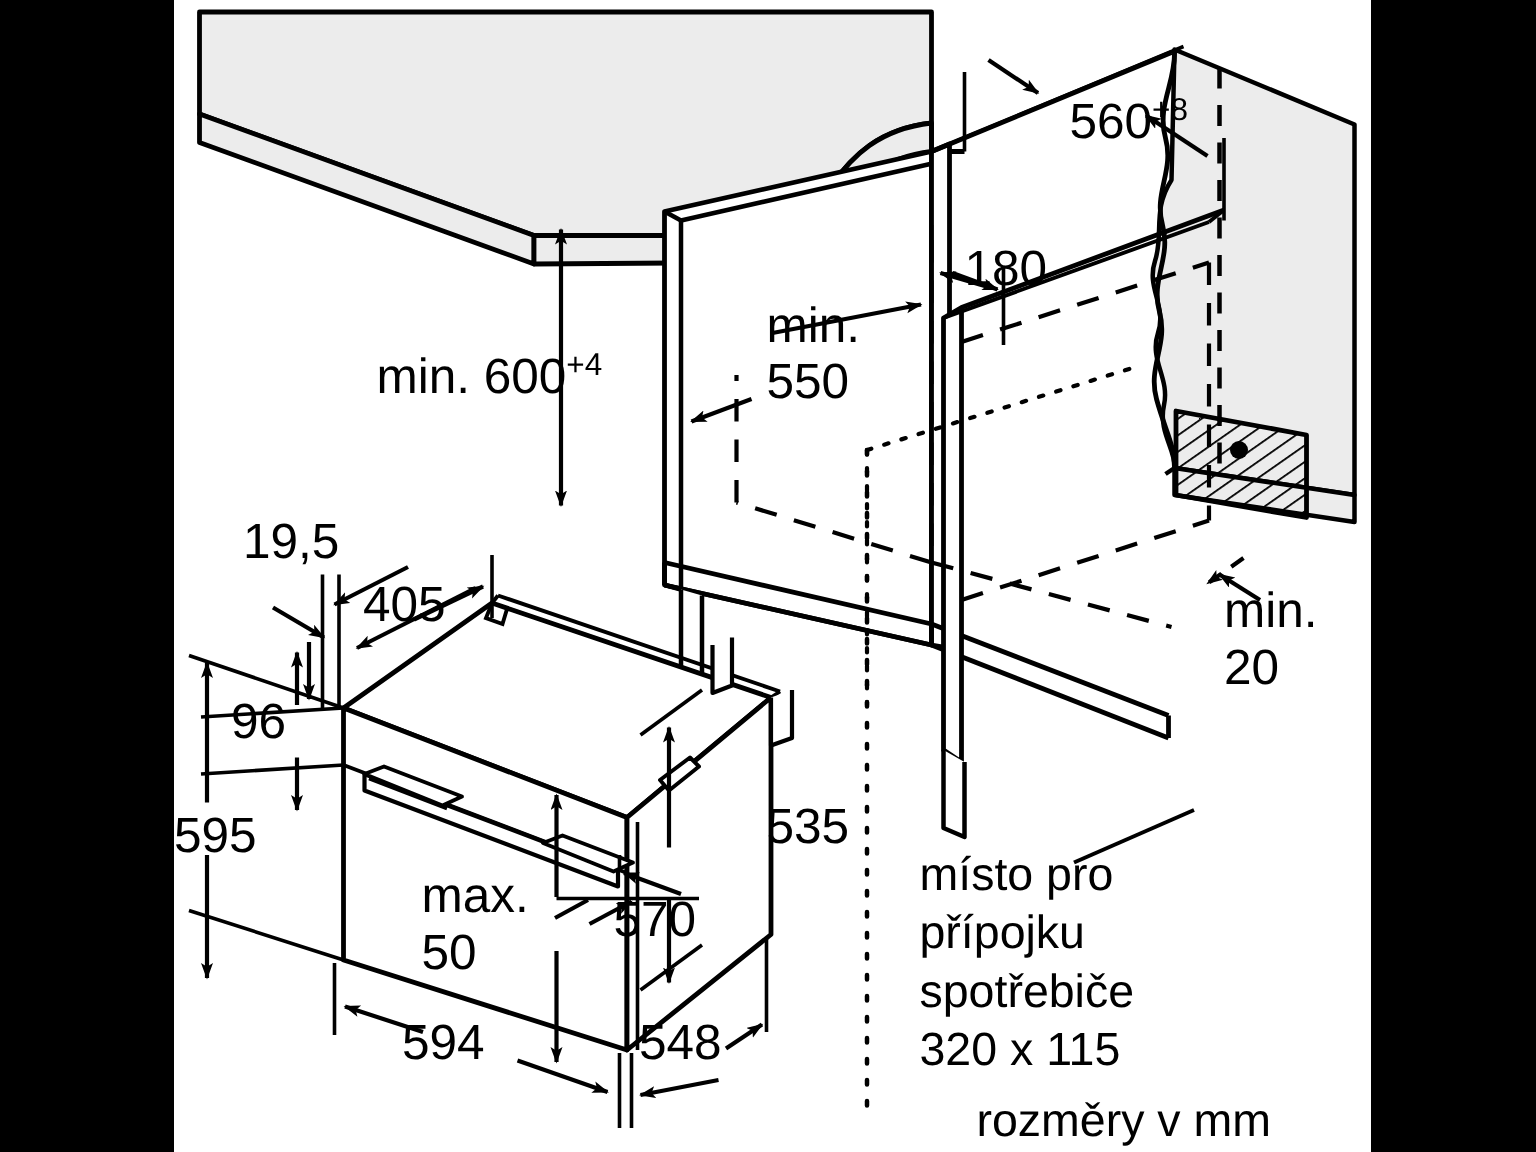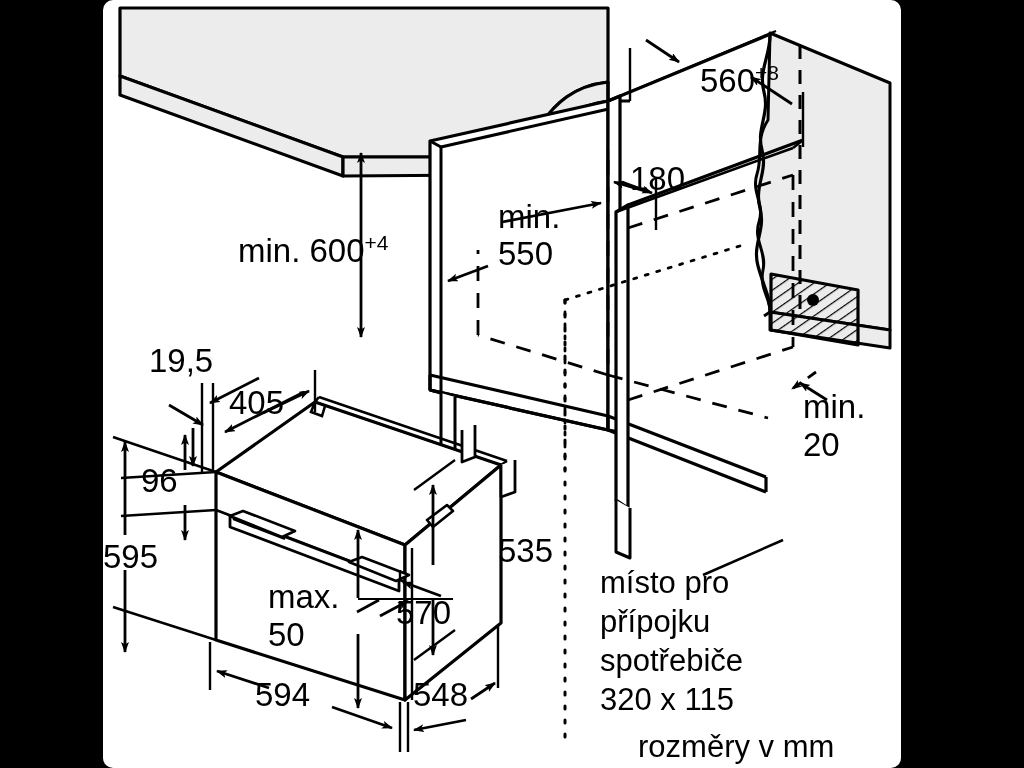--- a/index.html
+++ b/index.html
@@ -13,27 +13,26 @@
     font-family: "Liberation Sans", sans-serif;
   }
   #stage {
     position: relative;
     width: 1024px;
     height: 768px;
     background: #000000;
   }
   #canvas-area {
     position: absolute;
-    left: 103px;
+    left: 116px;
     top: 0px;
     width: 798px;
     height: 768px;
     background: #ffffff;
     overflow: hidden;
-    border-radius: 10px;
   }
   .bar {
     position: absolute;
     top: 0;
     height: 768px;
     background: #000000;
   }
   #bar-left  { left: 0px;   width: 113px; }
   #bar-right { left: 911px; width: 113px; }
 

